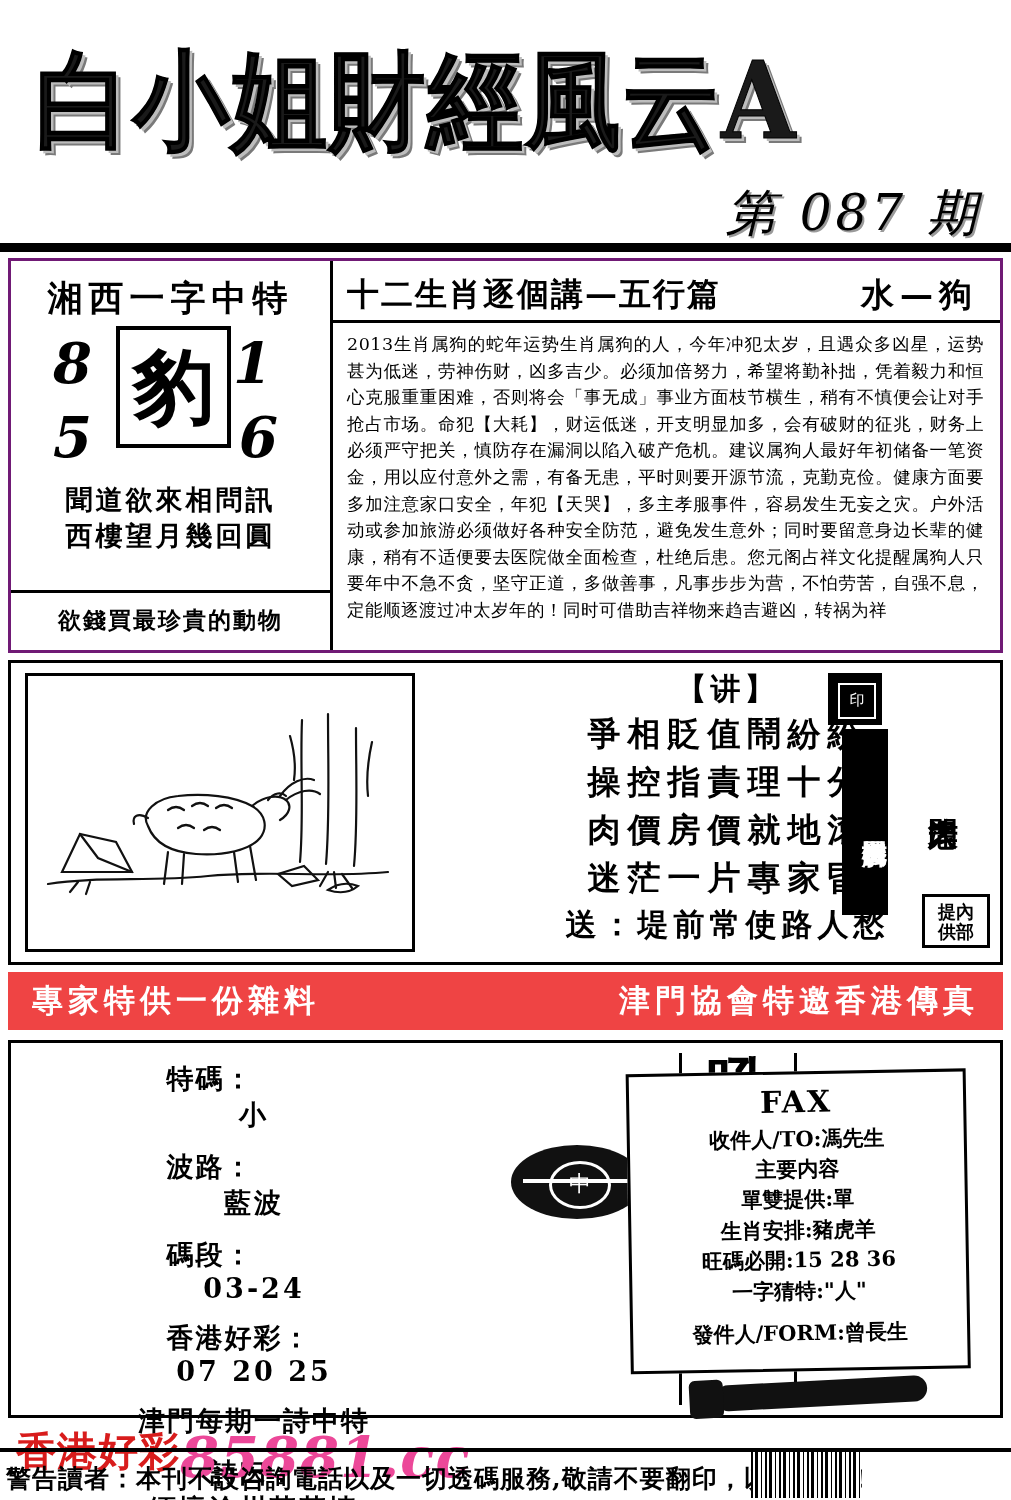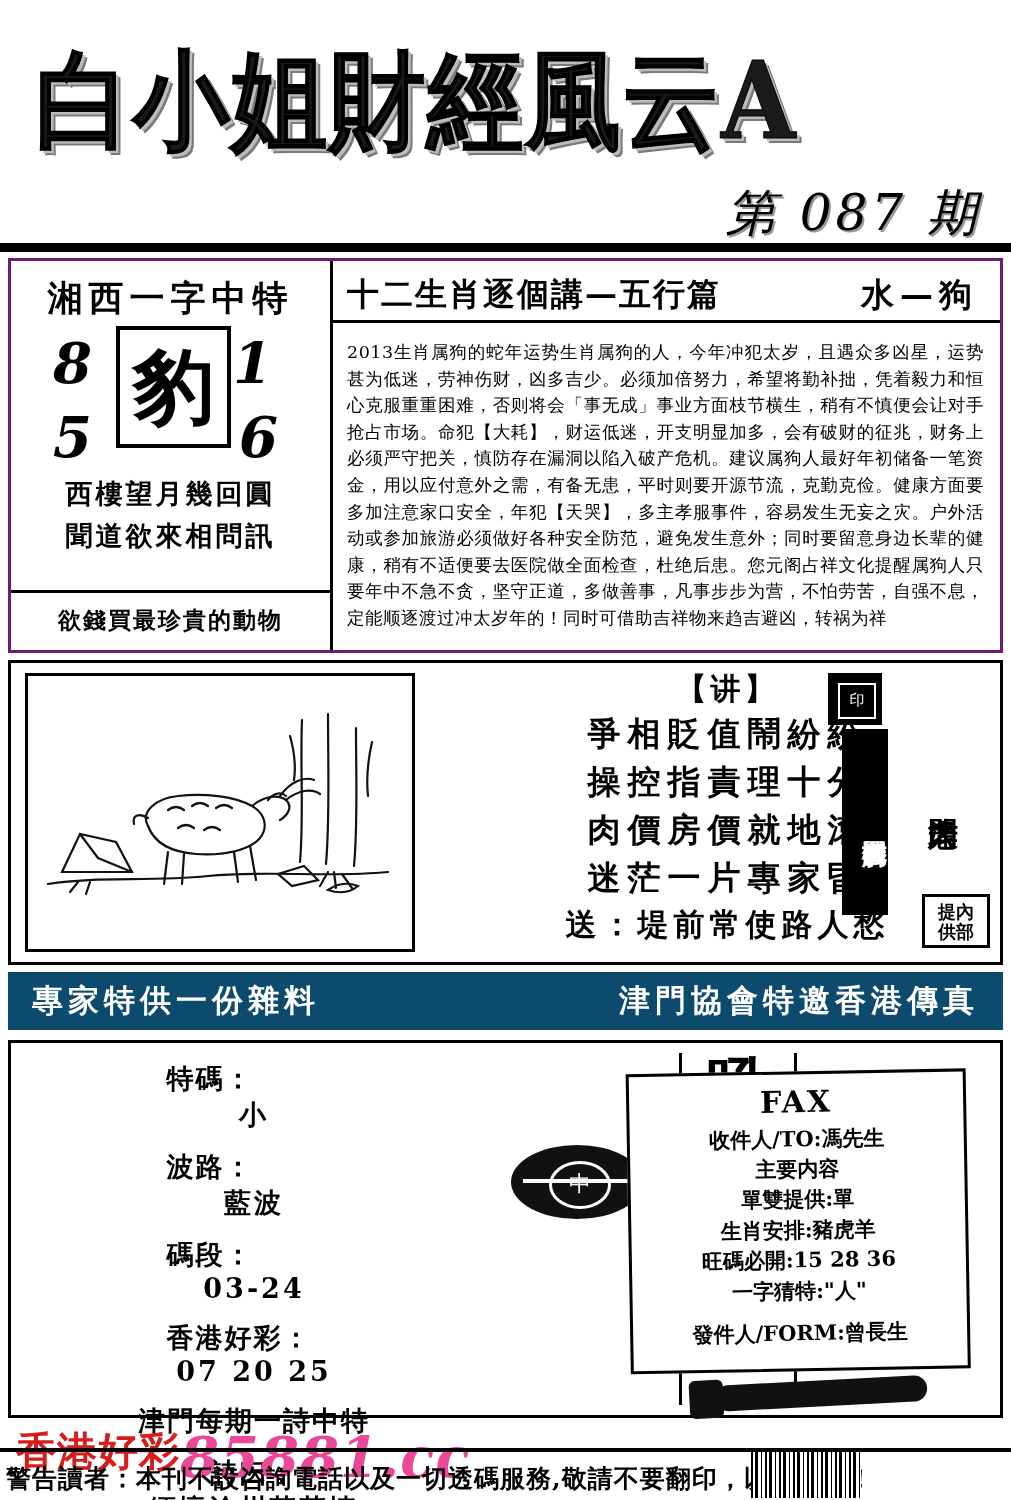--- a/index.html
+++ b/index.html
@@ -91,21 +91,20 @@
   }
   .rc-head .tag{
     font-family:"DejaVu Serif",serif;font-size:33px;font-weight:bold;
     letter-spacing:6px;padding-bottom:2px;
   }
   .rc-body{
     padding:8px 16px 0 14px;
     font-family:"DejaVu Serif",serif;
     font-size:17.5px;line-height:1.52;text-align:justify;
     letter-spacing:0.5px;
-    margin-top:8px;
   }
 
   
   .midblock{
     position:absolute;left:8px;top:660px;width:995px;height:305px;
     border:3px solid #000;box-sizing:border-box;display:flex;
   }
   .art-box{
     width:390px;margin:10px 0 10px 14px;border:3px solid #000;
     box-sizing:border-box;position:relative;background:#fff;
@@ -145,21 +144,21 @@
   .small-box{
     position:absolute;right:10px;bottom:14px;width:68px;height:54px;
     border:3px solid #000;box-sizing:border-box;text-align:center;
     font-family:"DejaVu Serif",serif;font-size:18px;font-weight:bold;
     line-height:1.1;padding-top:5px;
   }
 
   
   .banner{
     position:absolute;left:8px;top:972px;width:995px;height:58px;
-    background:#0c4a6e;color:#fff;display:flex;align-items:center;
+    background:#ef4444;color:#fff;display:flex;align-items:center;
     justify-content:space-between;padding:0 24px;box-sizing:border-box;
     font-family:"DejaVu Serif",serif;font-size:31px;font-weight:bold;
     letter-spacing:5px;
   }
 
   
   .bottom{
     position:absolute;left:8px;top:1040px;width:995px;height:378px;
     border:3px solid #000;box-sizing:border-box;position:absolute;
   }
@@ -256,22 +255,22 @@
 
     <div class="left-col">
       <div class="left-title">湘西一字中特</div>
       <div class="num-grid">
         <div class="num n-tl">8</div>
         <div class="num n-tr">1</div>
         <div class="num n-bl">5</div>
         <div class="num n-br">6</div>
         <div class="big-char">豹</div>
       </div>
+      <div class="couplet">聞道欲來相問訊</div>
       <div class="couplet" style="margin-top:0;">西樓望月幾回圓</div>
-      <div class="couplet">聞道欲來相問訊</div>
       <div class="left-foot">欲錢買最珍貴的動物</div>
     </div>
 
     <div class="right-col">
       <div class="rc-head">
         <h2>十二生肖逐個講—五行篇</h2>
         <div class="tag">水—狗</div>
       </div>
       <div class="rc-body">2013生肖属狗的蛇年运势生肖属狗的人，今年冲犯太岁，且遇众多凶星，运势甚为低迷，劳神伤财，凶多吉少。必须加倍努力，希望将勤补拙，凭着毅力和恒心克服重重困难，否则将会「事无成」事业方面枝节横生，稍有不慎便会让对手抢占市场。命犯【大耗】，财运低迷，开支明显加多，会有破财的征兆，财务上必须严守把关，慎防存在漏洞以陷入破产危机。建议属狗人最好年初储备一笔资金，用以应付意外之需，有备无患，平时则要开源节流，克勤克俭。健康方面要多加注意家口安全，年犯【天哭】，多主孝服事件，容易发生无妄之灾。户外活动或参加旅游必须做好各种安全防范，避免发生意外；同时要留意身边长辈的健康，稍有不适便要去医院做全面检查，杜绝后患。您元阁占祥文化提醒属狗人只要年中不急不贪，坚守正道，多做善事，凡事步步为营，不怕劳苦，自强不息，定能顺逐渡过冲太岁年的！同时可借助吉祥物来趋吉避凶，转祸为祥</div>
     </div>

